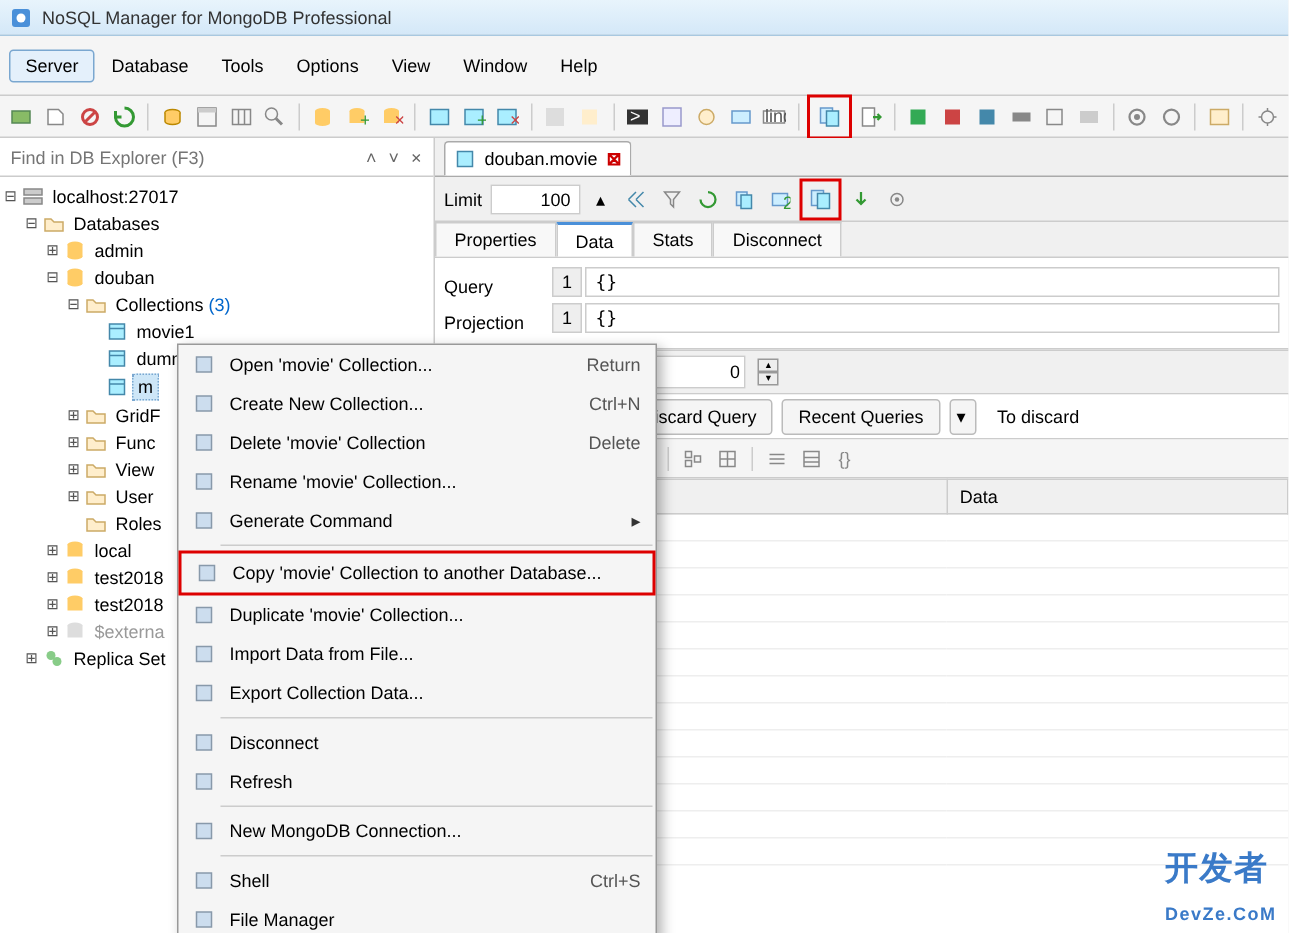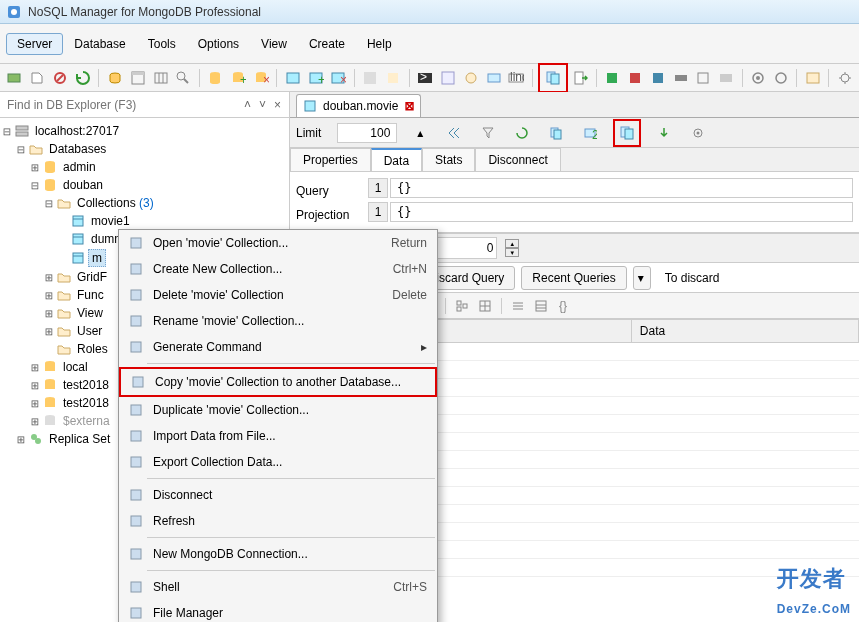--- a/index.html
+++ b/index.html
@@ -28,21 +28,21 @@
 .tree-item .count { color: #0066cc; }
 .indent-1 { padding-left: 14px; }
 .indent-2 { padding-left: 28px; }
 .indent-3 { padding-left: 42px; }
 .indent-4 { padding-left: 56px; }
 .right-panel { flex: 1; background: #fff; display: flex; flex-direction: column; }
 .tab-strip { height: 26px; display: flex; align-items: flex-end; background: #f0f0f0; border-bottom: 1px solid #aaa; padding-left: 6px; }
 .tab { padding: 4px 6px; background: #fff; border: 1px solid #aaa; border-bottom: none; display: flex; align-items: center; gap: 6px; border-radius: 3px 3px 0 0; }
 .tab .close { color: #c00; font-weight: bold; cursor: pointer; }
 .tab-icon { width:14px; height:14px; display:inline-flex; align-items:center; justify-content:center; }
-.query-toolbar { height: 30px; background: #f0f0f0; border-bottom: 1px solid #ccc; display: flex; align-items: center; padding: 0 6px; gap: 12px; }
+.query-toolbar { height: 30px; background: #f0f0f0; border-bottom: 1px solid #ccc; display: flex; align-items: center; padding: 0 6px; gap: 2px; }
 .query-toolbar .label { padding-right: 4px; }
 .query-toolbar .val { width: 60px; text-align: right; padding: 2px 6px; border: 1px solid #ccc; background: #fff; }
 .query-toolbar .tbtn { width: 22px; height: 22px; display:inline-flex; align-items:center; justify-content:center; cursor:pointer; }
 .query-toolbar .highlight2 { border: 2px solid #d00; padding: 1px; }
 .sub-tabs { height: 24px; background: #f0f0f0; border-bottom: 1px solid #ccc; display: flex; }
 .sub-tab { padding: 4px 12px; border: 1px solid #ccc; border-bottom: none; cursor: pointer; background: #f8f8f8; }
 .sub-tab.active { background: #fff; border-top: 2px solid #4a90d9; }
 .query-area { padding: 6px; border-bottom: 1px solid #ccc; }
 .query-row { display: flex; align-items: flex-end; margin-bottom: 4px; }
 .query-row .lbl { width: 72px; }
@@ -85,21 +85,21 @@
   </span>
   <span class="title">NoSQL Manager for MongoDB Professional</span>
 </div>
 
 <div class="menubar">
   <div class="item">Server</div>
   <div class="item">Database</div>
   <div class="item">Tools</div>
   <div class="item">Options</div>
   <div class="item">View</div>
-  <div class="item">Create</div>
+  <div class="item">Window</div>
   <div class="item">Help</div>
 </div>
 
 <div class="toolbar">
   <span class="btn">
       <svg width="16" height="16">
         <rect x="2" y="4" width="12" height="8" fill="#8b6" stroke="#585"></rect>
       </svg>
     </span>
   <span class="btn">

